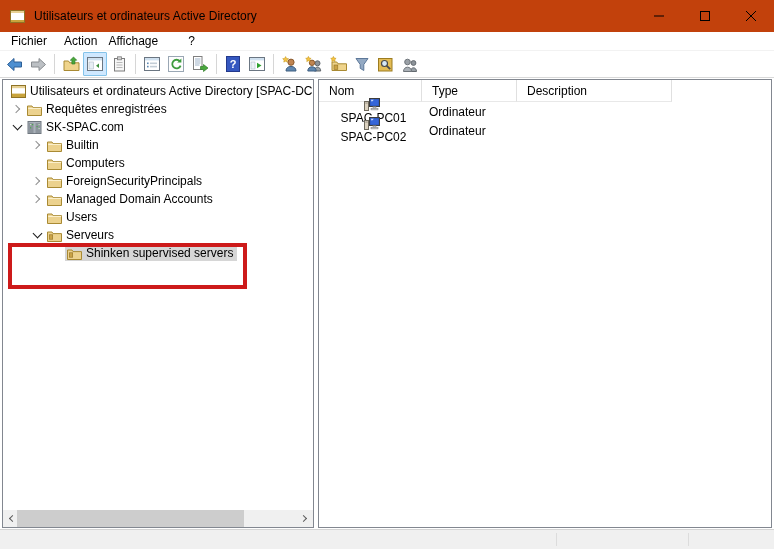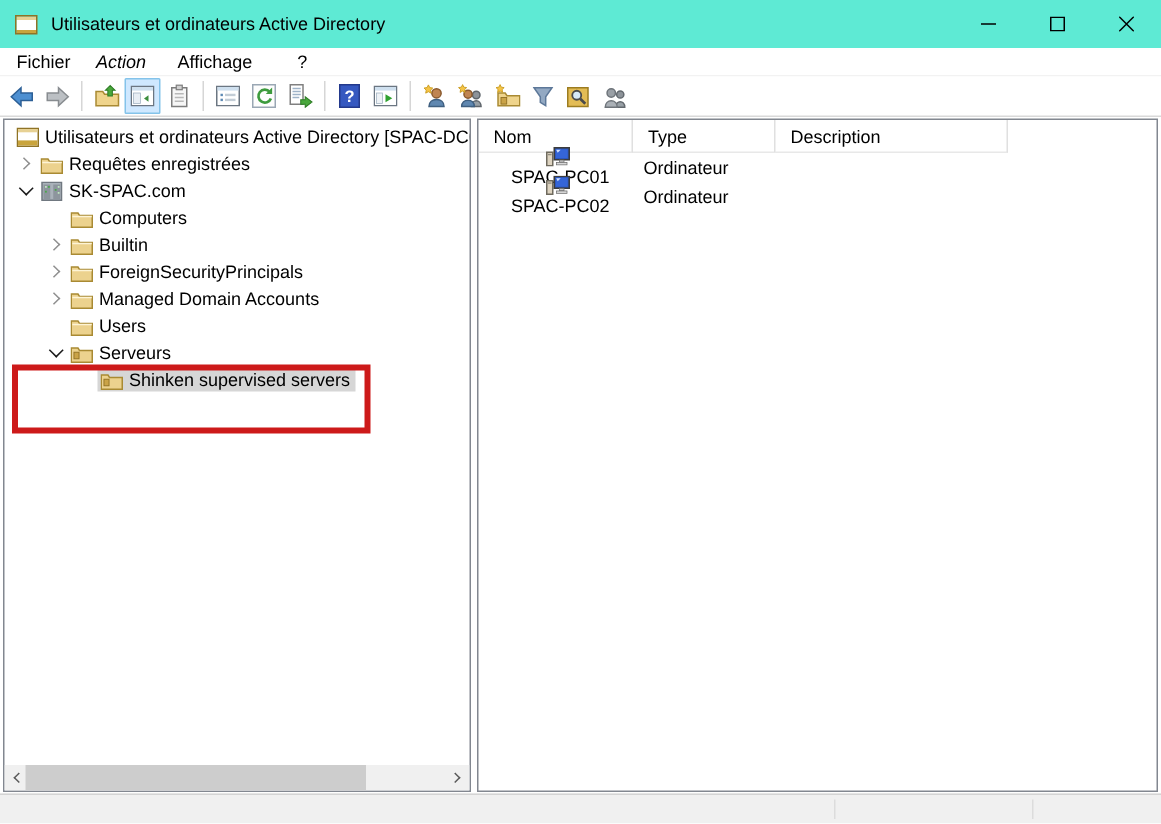--- a/index.html
+++ b/index.html
@@ -2,32 +2,32 @@
 <html><head>
 <meta charset="utf-8">
 <style>
   * { box-sizing: border-box; }
   html,body { margin:0; padding:0; }
   body {
     width:774px; height:549px; position:relative; overflow:hidden;
     background:#ffffff; font-family:"Liberation Sans", sans-serif; font-size:12px; color:#000;
   }
   
-  .titlebar { height:32px; display:flex; align-items:center; background:#5eead4; }
+  .titlebar { height:32px; display:flex; align-items:center; background:#c2410c; }
   .app-icon { margin-left:10px; width:15px; height:13px; position:relative;
     background:linear-gradient(#e7d194 0 2.5px, #ffffff 2.5px 9px, #c9a43c 9px);
     border:1px solid #8f7326; }
   .title-text { margin-left:9px; font-size:12px; }
   .win-controls { margin-left:auto; display:flex; height:32px; }
   .wbtn { width:46px; height:32px; display:flex; align-items:center; justify-content:center; }
   
   .menubar { height:19px; display:flex; align-items:center; padding-left:9px; background:#fff;
     border-bottom:1px solid #f2f2f2; }
   .menu-item { padding:0 2px; }
-  .mi-0 { margin-right:13px; } .mi-1 { margin-right:17px;font-style:italic; } .mi-2 { margin-right:26px; }
+  .mi-0 { margin-right:13px; } .mi-1 { margin-right:7px; } .mi-2 { margin-right:26px; }
   
   .toolbar { height:27px; display:flex; align-items:center; padding-left:2px; background:#fff;
     border-bottom:1px solid #d9d9d9; }
   .tbtn { width:24px; height:24px; display:flex; align-items:center; justify-content:center;
     border:1px solid transparent; border-radius:1px; margin:0; }
   .tbtn.active { background:#cfe8ff; border-color:#84c3ea; }
   .tsep { width:1px; height:20px; background:#d6d6d6; margin:0 4px; flex:0 0 1px; }
   
   .main { position:absolute; top:79px; left:0; width:774px; height:450px; background:#fff; }
   .tree-pane { position:absolute; left:2px; top:0; width:312px; height:449px;
@@ -298,41 +298,41 @@
                 <rect x="9.5" y="5" width="1.2" height="1.2" fill="#4aa84a"></rect>
                 <rect x="11.5" y="3" width="1.2" height="1.2" fill="#bfe7bf"></rect>
                 <rect x="3" y="6.2" width="1.2" height="1.2" fill="#4aa84a"></rect>
                 <rect x="11.5" y="7" width="1.2" height="1.2" fill="#bfe7bf"></rect>
               </svg>
             </span>
             <span>SK-SPAC.com</span>
           </span>
         </div>
         <div class="trow" style="padding-left: 26px;">
+          <span class="chev col"></span>
+          <span class="titem">
+            <span class="ticon">
+              <svg width="15" height="13" viewBox="0 0 15 13">
+                <path d="M0.5 3 h4.5 l1 1.6 h8.5 V12.5 H0.5 Z" fill="#ecd28e" stroke="#a98a33"></path>
+                <path d="M1.2 5.4 h13" stroke="#fdf4d5" stroke-width="1"></path>
+              </svg>
+            </span>
+            <span>Builtin</span>
+          </span>
+        </div>
+        <div class="trow" style="padding-left: 26px;">
           <span class="chev"></span>
           <span class="titem">
             <span class="ticon">
               <svg width="15" height="13" viewBox="0 0 15 13">
                 <path d="M0.5 3 h4.5 l1 1.6 h8.5 V12.5 H0.5 Z" fill="#ecd28e" stroke="#a98a33"></path>
                 <path d="M1.2 5.4 h13" stroke="#fdf4d5" stroke-width="1"></path>
               </svg>
             </span>
             <span>Computers</span>
-          </span>
-        </div>
-        <div class="trow" style="padding-left: 26px;">
-          <span class="chev col"></span>
-          <span class="titem">
-            <span class="ticon">
-              <svg width="15" height="13" viewBox="0 0 15 13">
-                <path d="M0.5 3 h4.5 l1 1.6 h8.5 V12.5 H0.5 Z" fill="#ecd28e" stroke="#a98a33"></path>
-                <path d="M1.2 5.4 h13" stroke="#fdf4d5" stroke-width="1"></path>
-              </svg>
-            </span>
-            <span>Builtin</span>
           </span>
         </div>
         <div class="trow" style="padding-left: 26px;">
           <span class="chev col"></span>
           <span class="titem">
             <span class="ticon">
               <svg width="15" height="13" viewBox="0 0 15 13">
                 <path d="M0.5 3 h4.5 l1 1.6 h8.5 V12.5 H0.5 Z" fill="#ecd28e" stroke="#a98a33"></path>
                 <path d="M1.2 5.4 h13" stroke="#fdf4d5" stroke-width="1"></path>
               </svg>

